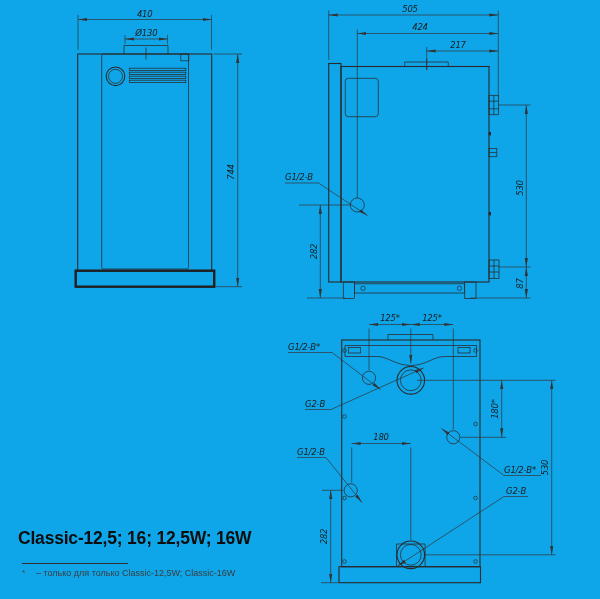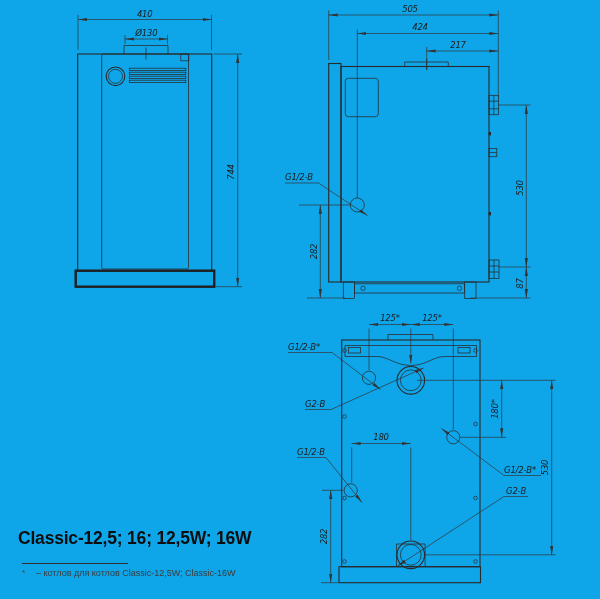--- a/index.html
+++ b/index.html
@@ -195,14 +195,14 @@
     <text class="tm" transform="rotate(-90 547.5 467.5)" x="547.5" y="467.5">530</text>
 
     <path class="dim" d="M322,490.3 H343 M321,582.7 H338"></path>
     <line class="dim dimA" x1="330.7" y1="490.3" x2="330.7" y2="582.7"></line>
     <text class="tm" transform="rotate(-90 326.5 536.5)" x="326.5" y="536.5">282</text>
   </g>
 </svg>
 
 <div class="title">Classic-12,5; 16; 12,5W; 16W</div>
 <div class="footrule"></div>
-<div class="footnote"><span class="mark">*</span><span>– котлов для котлов Classic-12,5W; Classic-16W</span></div>
+<div class="footnote"><span class="mark">*</span><span>– только для только Classic-12,5W; Classic-16W</span></div>
 </div>
 
 </body></html>

